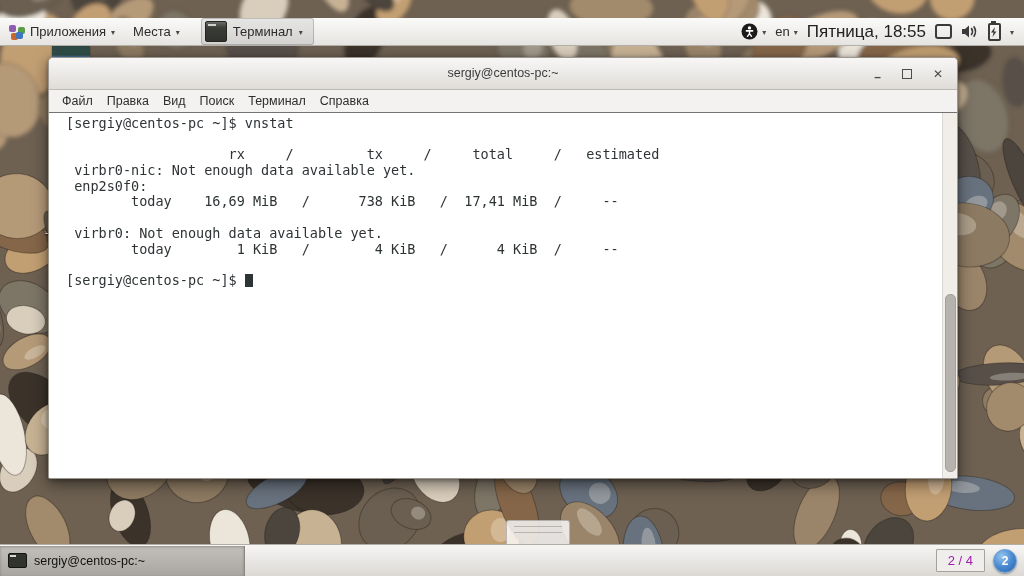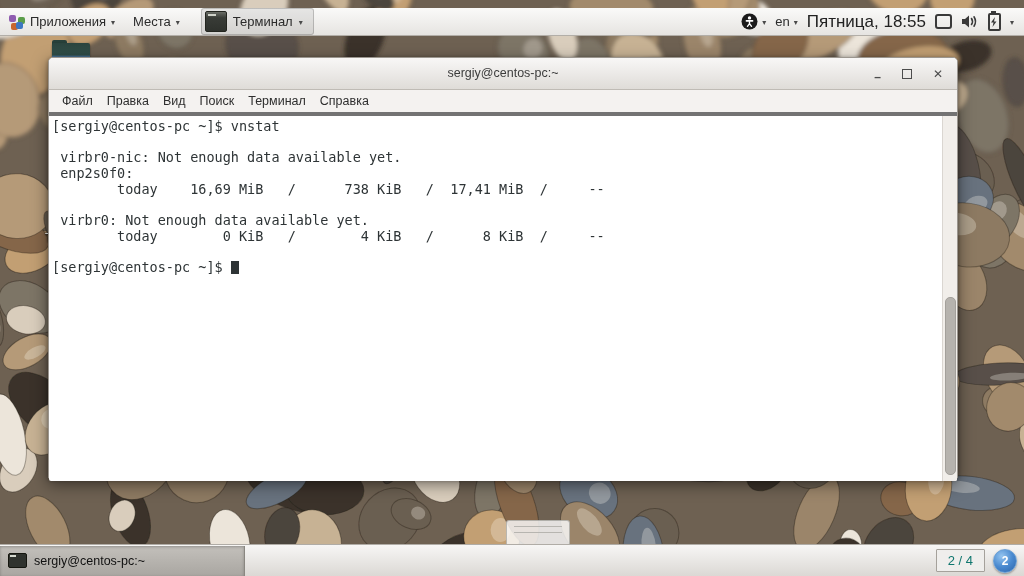--- a/index.html
+++ b/index.html
@@ -5,21 +5,21 @@
   html,body{margin:0;padding:0;}
   body{
     width:1024px;height:576px;position:relative;overflow:hidden;
     font-family:"Liberation Sans",sans-serif;background:#6e6152;
     -webkit-font-smoothing:antialiased;
   }
   
   #desktop-bg{position:absolute;left:0;top:0;width:1024px;height:576px;z-index:0;}
   
   .top-panel{
-    position:absolute;left:0;top:8px;width:1024px;height:27px;z-index:6;
+    position:absolute;left:0;top:18px;width:1024px;height:27px;z-index:6;
     background:linear-gradient(#fafaf9,#e6e4e1);
     border-bottom:1px solid #b2aea8;
     display:flex;font-size:13px;color:#2b2b2b;
   }
   .panel-menu{display:flex;align-items:center;gap:5px;padding:0 9px;height:100%;cursor:default;}
   .caret{font-size:8px;color:#4a4a4a;transform:translateY(1px);}
   .apps-glyph{width:16px;height:16px;position:relative;display:inline-block;}
   .apps-glyph i{position:absolute;width:7px;height:7px;border-radius:2px;}
   .apps-glyph i:nth-child(1){left:0;top:1px;background:#8f5db0;}
   .apps-glyph i:nth-child(2){right:0;top:3px;background:#5b9e49;}
@@ -61,49 +61,49 @@
   .titlebar{
     height:31px;background:linear-gradient(#f8f7f6,#dfdcd8);
     border-bottom:1px solid #bfbbb5;border-radius:4px 4px 0 0;position:relative;
     text-align:center;line-height:31px;font-size:12.5px;color:#3c3c3c;
   }
   .win-controls{position:absolute;right:14px;top:0;height:31px;display:flex;align-items:center;gap:21px;}
   .wc{color:#4c4c4c;font-size:12px;line-height:1;cursor:default;}
   .wc-min{font-weight:bold;transform:translateY(3px);}
   .wc-max{width:8px;height:8px;border:1.5px solid #4c4c4c;display:inline-block;}
   .menubar{
-    height:22px;background:#f4f2f0;border-bottom:4px solid #737373;
+    height:22px;background:#f4f2f0;border-bottom:1px solid #737373;
     display:flex;align-items:center;padding-left:6px;font-size:12.5px;color:#2e2e2e;
   }
   .menubar .mi{padding:0 7px;height:100%;display:flex;align-items:center;}
   .term{
     position:relative;height:365px;background:#ffffff;border-radius:0 0 2px 2px;overflow:hidden;
     font-family:"DejaVu Sans Mono",monospace;font-size:13.5px;line-height:15.7px;color:#2e3436;
-    padding:3px 0 0 3px;box-sizing:border-box;
+    padding:3px 0 0 17px;box-sizing:border-box;
   }
   .tline{white-space:pre;height:15.7px;}
   .cursor{display:inline-block;width:8px;height:13px;background:#2e3436;vertical-align:-2px;}
   .term-scrollbar{position:absolute;right:0;top:0;width:14px;height:365px;background:#f1eeea;border-left:1px solid #dad6d1;}
   .term-scrollbar .thumb{position:absolute;left:2px;width:9px;top:181px;height:176px;background:#b6b3ae;border:1px solid #a3a09b;border-radius:5px;}
   
   .taskbar{
     position:absolute;left:0;bottom:0;width:1024px;height:31px;z-index:6;
     background:linear-gradient(#f7f6f5,#dbd8d4);border-top:1px solid #b0aca6;
     display:flex;align-items:center;font-size:12.5px;color:#111;
   }
   .task-btn{
     width:245px;height:30px;box-sizing:border-box;display:flex;align-items:center;gap:7px;padding:0 8px;
     background:linear-gradient(#c3c0bb,#a9a6a1);border-right:1px solid #8a8781;
     box-shadow:inset 0 1px 3px rgba(0,0,0,.25);
   }
   .mini-term{width:17px;height:13px;background:#30332e;border:1px solid #15160f;border-radius:2px;position:relative;flex:none;}
   .mini-term:before{content:"";position:absolute;left:1px;top:1px;width:6px;height:2px;background:#d6d9cf;}
   .taskbar-right{margin-left:auto;display:flex;align-items:center;gap:8px;padding-right:7px;}
   .ws-box{
-    height:21px;display:flex;align-items:center;padding:0 11px;font-size:13px;color:#0f766e;
+    height:21px;display:flex;align-items:center;padding:0 11px;font-size:13px;color:#a21caf;
     background:#efeeec;border:1px solid #a5a19b;border-radius:1px;margin-left:11px;
   }
   .orb{
     width:22px;height:22px;border-radius:50%;
     background:radial-gradient(circle at 35% 28%,#94c4ef 0%,#4a8ad0 50%,#2a62a8 100%);
     border:1px solid #6b9fd4;box-shadow:0 1px 2px rgba(0,0,0,.35);
     color:#fff;font-size:12px;font-weight:bold;text-align:center;line-height:22px;
   }
 </style>
 </head>
@@ -483,26 +483,27 @@
     <span class="mi">Файл</span>
     <span class="mi">Правка</span>
     <span class="mi">Вид</span>
     <span class="mi">Поиск</span>
     <span class="mi">Терминал</span>
     <span class="mi">Справка</span>
   </div>
   <div class="term">
     <div class="tline">[sergiy@centos-pc ~]$ vnstat</div>
     <div class="tline"></div>
+    <div class="tline">                    rx     /         tx     /     total     /   estimated</div>
     <div class="tline"> virbr0-nic: Not enough data available yet.</div>
     <div class="tline"> enp2s0f0:</div>
     <div class="tline">        today    16,69 MiB   /      738 KiB   /  17,41 MiB  /     --</div>
     <div class="tline"></div>
     <div class="tline"> virbr0: Not enough data available yet.</div>
-    <div class="tline">        today        0 KiB   /        4 KiB   /      8 KiB  /     --</div>
+    <div class="tline">        today        1 KiB   /        4 KiB   /      4 KiB  /     --</div>
     <div class="tline"></div>
     <div class="tline"><span>[sergiy@centos-pc ~]$ </span><span class="cursor"></span></div>
     <div class="term-scrollbar">
       <div class="thumb"></div>
     </div>
   </div>
 </div>
 
 <div class="taskbar">
   <div class="task-btn">

